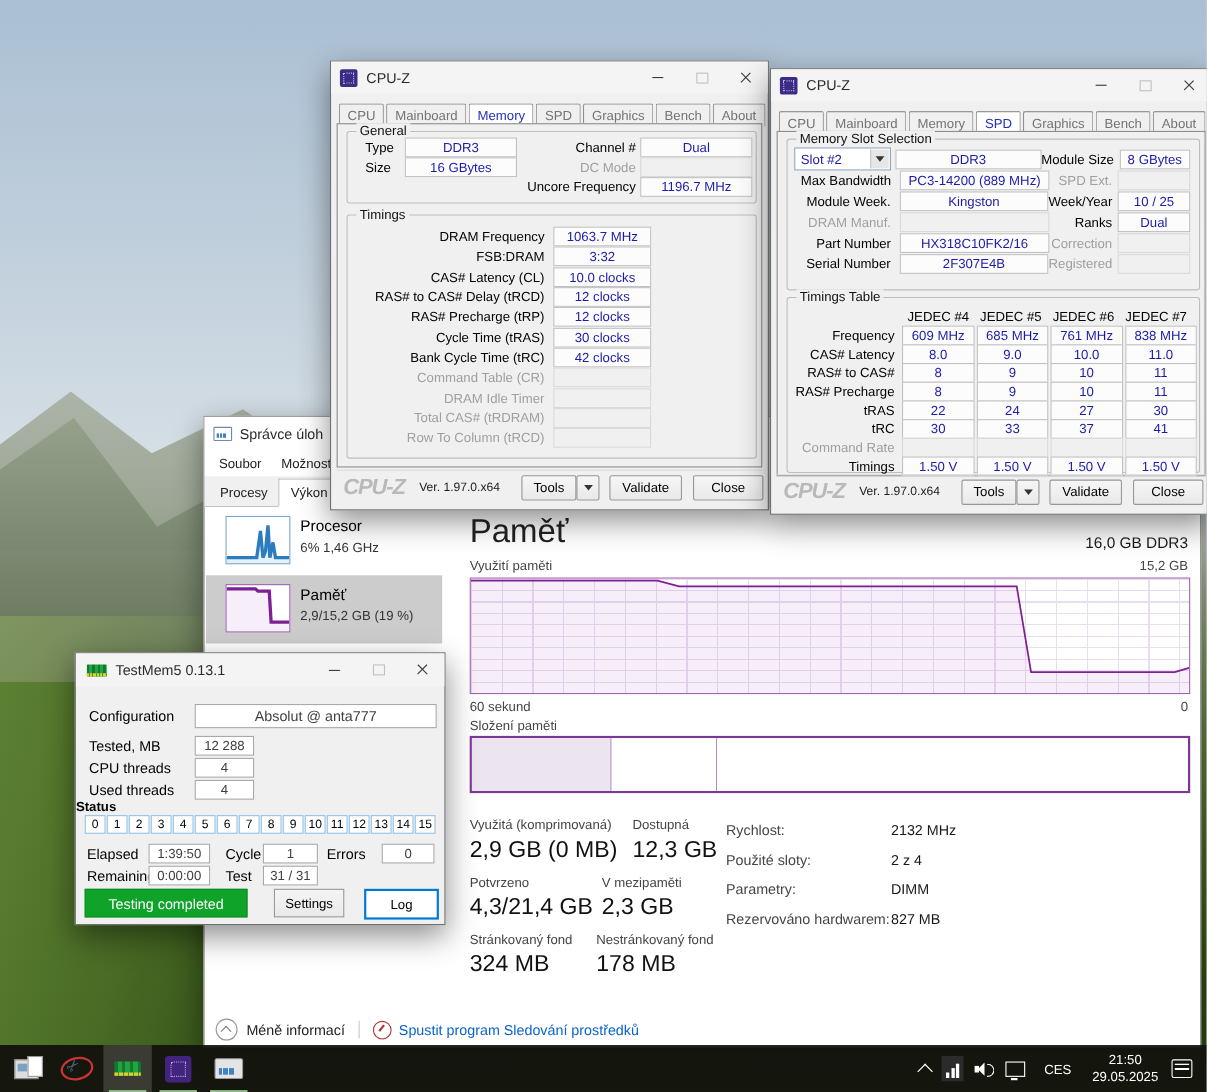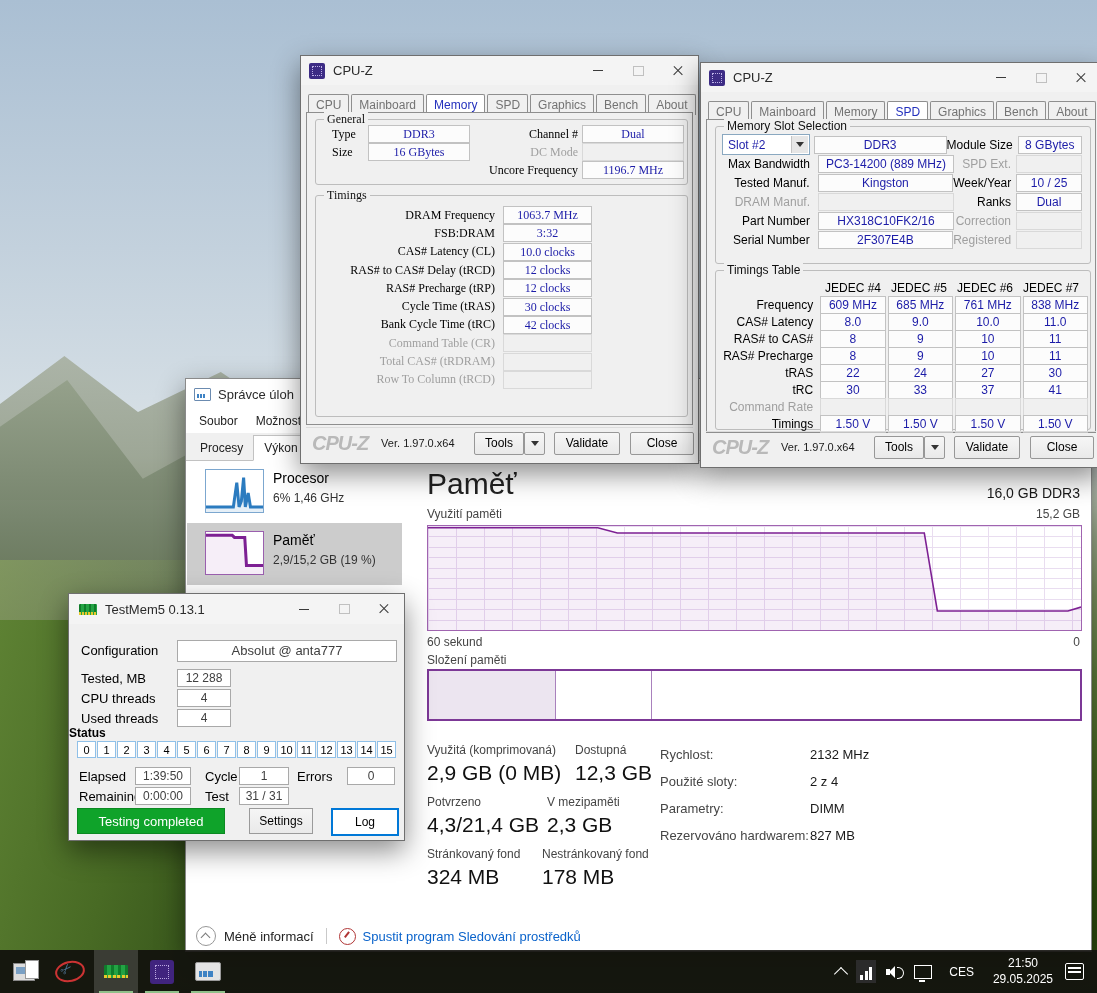--- a/index.html
+++ b/index.html
@@ -297,21 +297,21 @@
     </div>
     <div class="cz-tabs" id="czl-tabs">
         <div class="cz-tab">CPU</div>
         <div class="cz-tab">Mainboard</div>
         <div class="cz-tab active">Memory</div>
         <div class="cz-tab">SPD</div>
         <div class="cz-tab">Graphics</div>
         <div class="cz-tab">Bench</div>
         <div class="cz-tab">About</div>
       </div>
-    <div class="cz-page" style="height:311px;font-family:Liberation Serif, serif;">
+    <div class="cz-page" style="height:311px;">
       <div class="grp" style="left:8px;top:6px;width:371px;height:64px;">
         <span class="leg">General</span>
         <span class="lbl" style="position:absolute;left:16px;top:7px;">Type</span>
         <div class="fld" style="position:absolute;left:52px;top:5px;width:100px;">DDR3</div>
         <span class="lbl" style="position:absolute;left:180px;top:7px;width:82px;text-align:right;">Channel #</span>
         <div class="fld" style="position:absolute;left:266px;top:5px;width:100px;">Dual</div>
         <span class="lbl" style="position:absolute;left:16px;top:25px;">Size</span>
         <div class="fld" style="position:absolute;left:52px;top:23px;width:100px;">16 GBytes</div>
         <span class="lbl dis" style="position:absolute;left:180px;top:25px;width:82px;text-align:right;">DC Mode</span>
         <div class="fld dis" style="position:absolute;left:266px;top:23px;width:100px;"></div>
@@ -344,20 +344,24 @@
             <div class="cz-trow">
               <div class="lbl">Cycle Time (tRAS)</div>
               <div class="fld">30 clocks</div>
             </div>
             <div class="cz-trow">
               <div class="lbl">Bank Cycle Time (tRC)</div>
               <div class="fld">42 clocks</div>
             </div>
             <div class="cz-trow">
               <div class="lbl dis">Command Table (CR)</div>
+              <div class="fld dis"></div>
+            </div>
+            <div class="cz-trow">
+              <div class="lbl dis">DRAM Idle Timer</div>
               <div class="fld dis"></div>
             </div>
             <div class="cz-trow">
               <div class="lbl dis">Total CAS# (tRDRAM)</div>
               <div class="fld dis"></div>
             </div>
             <div class="cz-trow">
               <div class="lbl dis">Row To Column (tRCD)</div>
               <div class="fld dis"></div>
             </div>
@@ -416,21 +420,21 @@
               <div class="lbl rlab">Module Size</div>
               <div class="fld rfld">8 GBytes</div>
             </div>
             <div class="sp-row">
               <div class="lbl llab">Max Bandwidth</div>
               <div class="fld lfld">PC3-14200 (889 MHz)</div>
               <div class="lbl rlab dis">SPD Ext.</div>
               <div class="fld rfld dis"></div>
             </div>
             <div class="sp-row">
-              <div class="lbl llab">Tested Manuf.</div>
+              <div class="lbl llab">Module Week.</div>
               <div class="fld lfld">Kingston</div>
               <div class="lbl rlab">Week/Year</div>
               <div class="fld rfld">10 / 25</div>
             </div>
             <div class="sp-row">
               <div class="lbl llab dis">DRAM Manuf.</div>
               <div class="fld lfld dis"></div>
               <div class="lbl rlab">Ranks</div>
               <div class="fld rfld">Dual</div>
             </div>

